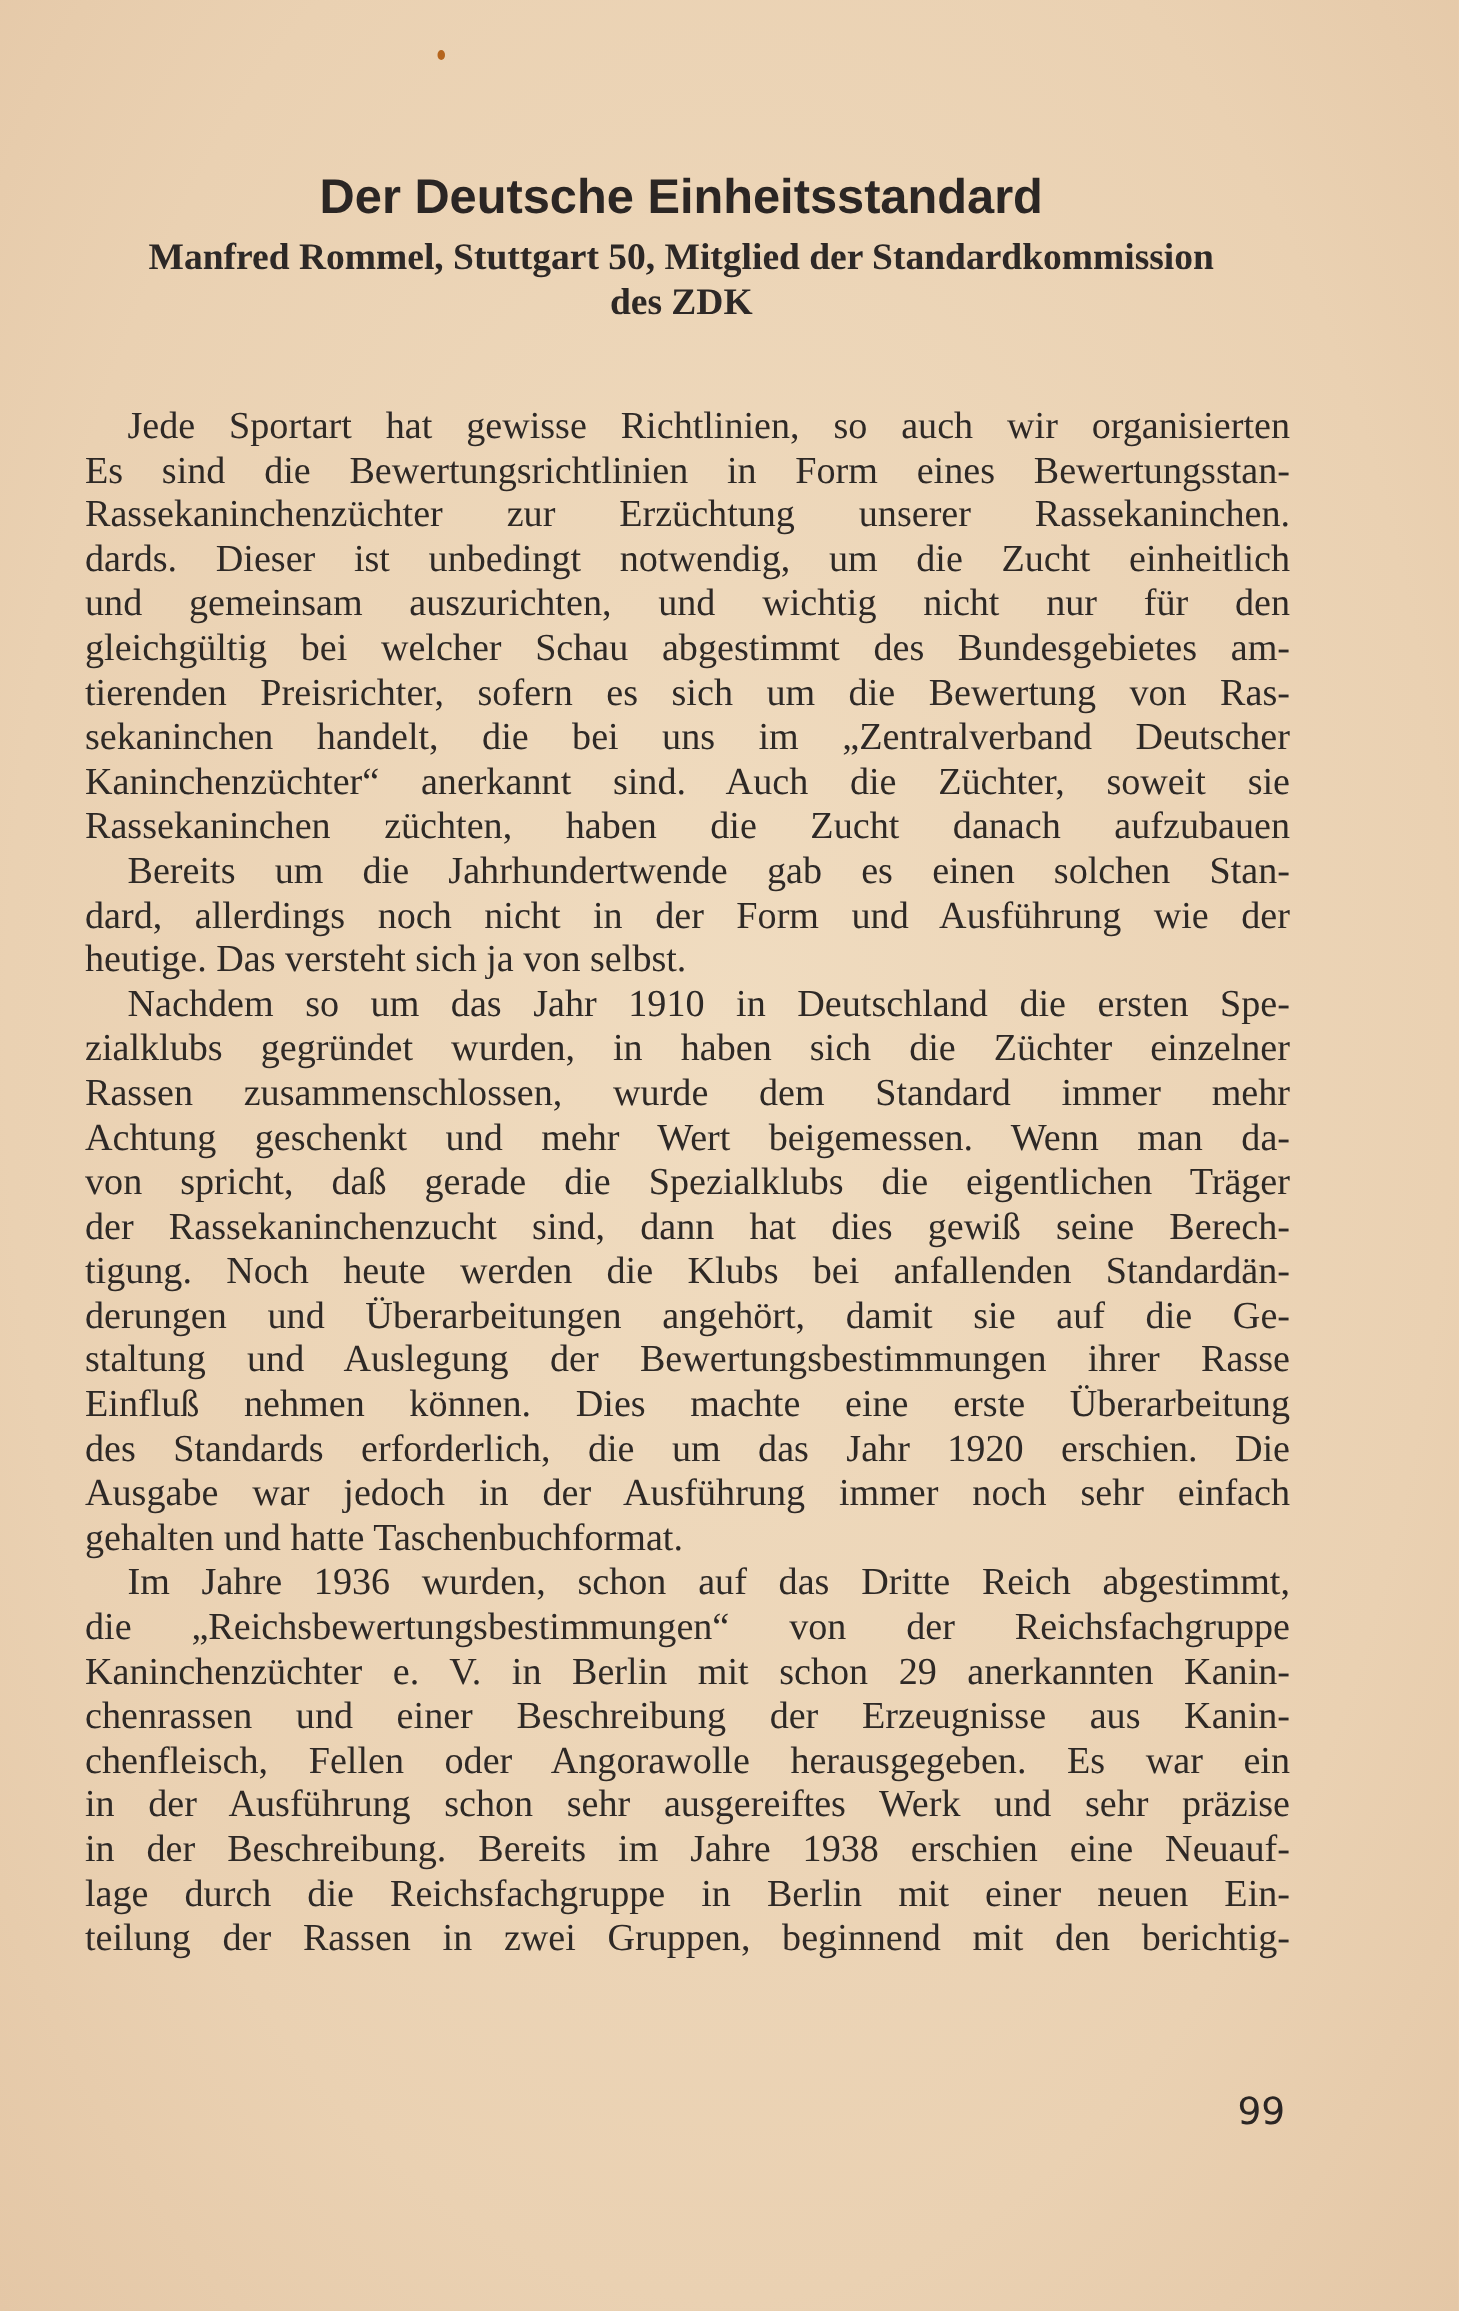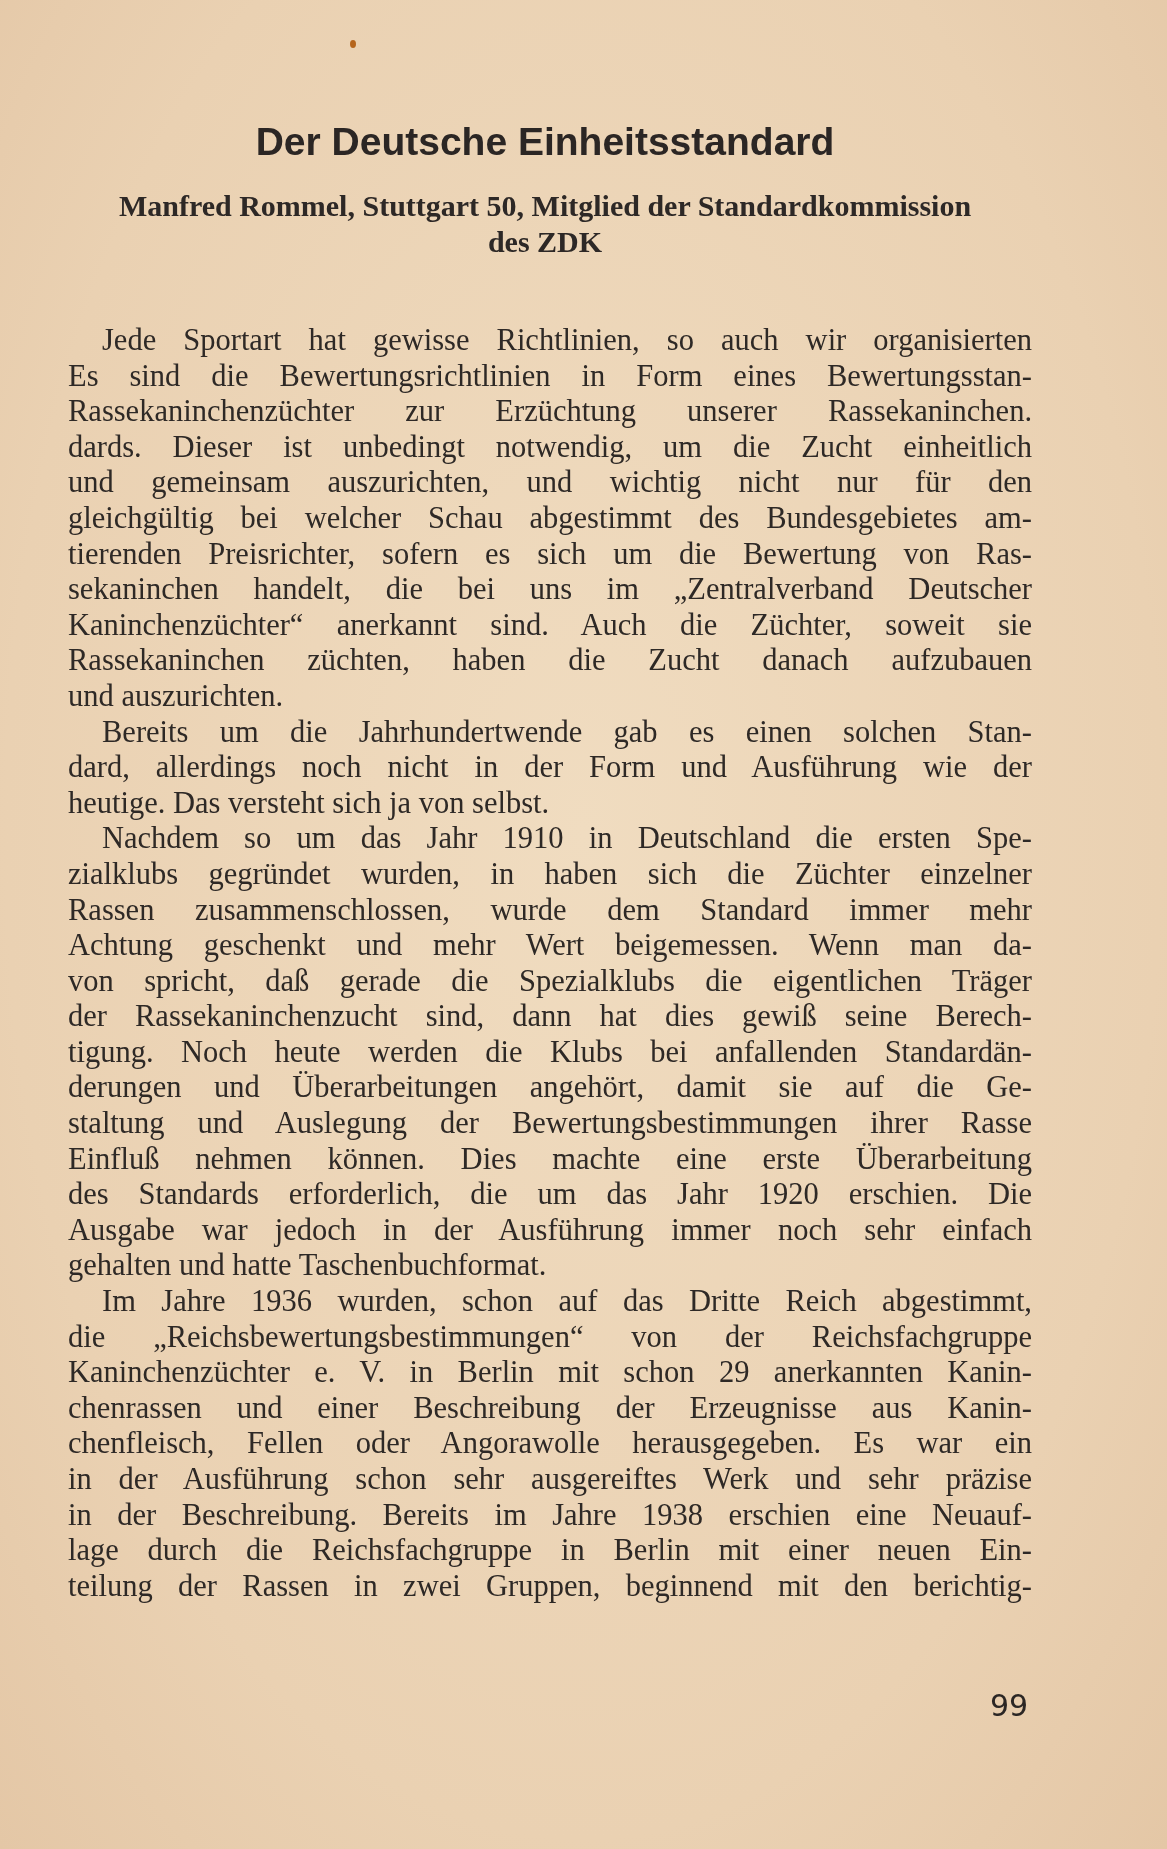--- a/index.html
+++ b/index.html
@@ -24,21 +24,21 @@
     .speck {
       position: absolute;
       left: 350px; top: 40px;
       width: 6px; height: 8px;
       background: #b5651d;
       border-radius: 50%;
     }
     .title {
       position: absolute;
       left: 0; width: 1090px;
-      top: 94px;
+      top: 110px;
       text-align: center;
       font-family: "Liberation Sans", sans-serif;
       font-weight: bold;
       font-size: 39px;
       color: #2b2624;
       letter-spacing: 0px;
       padding-left: 0;
     }
     .author {
       position: absolute;
@@ -77,21 +77,20 @@
       text-align-last: left;
     }
     .indent { padding-left: 34px; }
     .page-number {
       position: absolute;
       left: 990px;
       top: 1672px;
       font-family: "DejaVu Sans", sans-serif;
       font-size: 30px;
       color: #2b2624;
-      margin-top: 16px;
     }
   </style>
 </head>
 <body>
 
 <div class="page">
   <div class="speck"></div>
 
   <h1 class="title">Der Deutsche Einheitsstandard</h1>
 
@@ -106,21 +105,20 @@
       <span class="line indent">Jede Sportart hat gewisse Richtlinien, so auch wir organisierten</span>
       <span class="line">Es sind die Bewertungsrichtlinien in Form eines Bewertungsstan-</span>
       <span class="line">Rassekaninchenzüchter zur Erzüchtung unserer Rassekaninchen.</span>
       <span class="line">dards. Dieser ist unbedingt notwendig, um die Zucht einheitlich</span>
       <span class="line">und gemeinsam auszurichten, und wichtig nicht nur für den</span>
       <span class="line">gleichgültig bei welcher Schau abgestimmt des Bundesgebietes am-</span>
       <span class="line">tierenden Preisrichter, sofern es sich um die Bewertung von Ras-</span>
       <span class="line">sekaninchen handelt, die bei uns im „Zentralverband Deutscher</span>
       <span class="line">Kaninchenzüchter“ anerkannt sind. Auch die Züchter, soweit sie</span>
       <span class="line">Rassekaninchen züchten, haben die Zucht danach aufzubauen</span>
-      <span class="line last">und auszurichten.</span>
     </div>
 
     <div class="para">
       <span class="line indent">Bereits um die Jahrhundertwende gab es einen solchen Stan-</span>
       <span class="line">dard, allerdings noch nicht in der Form und Ausführung wie der</span>
       <span class="line last">heutige. Das versteht sich ja von selbst.</span>
     </div>
 
     <div class="para">
       <span class="line indent">Nachdem so um das Jahr 1910 in Deutschland die ersten Spe-</span>

